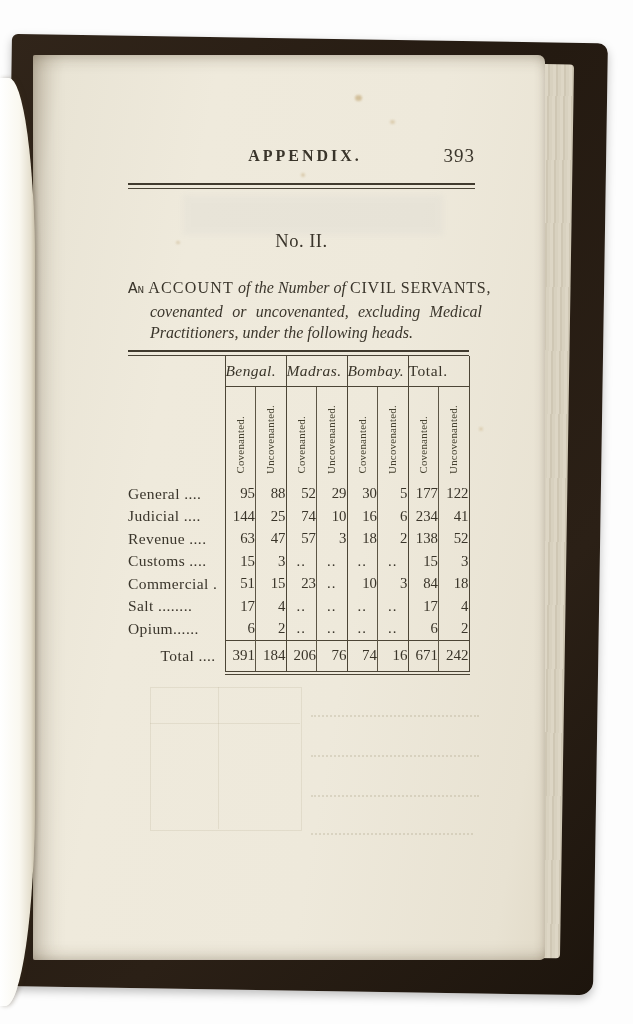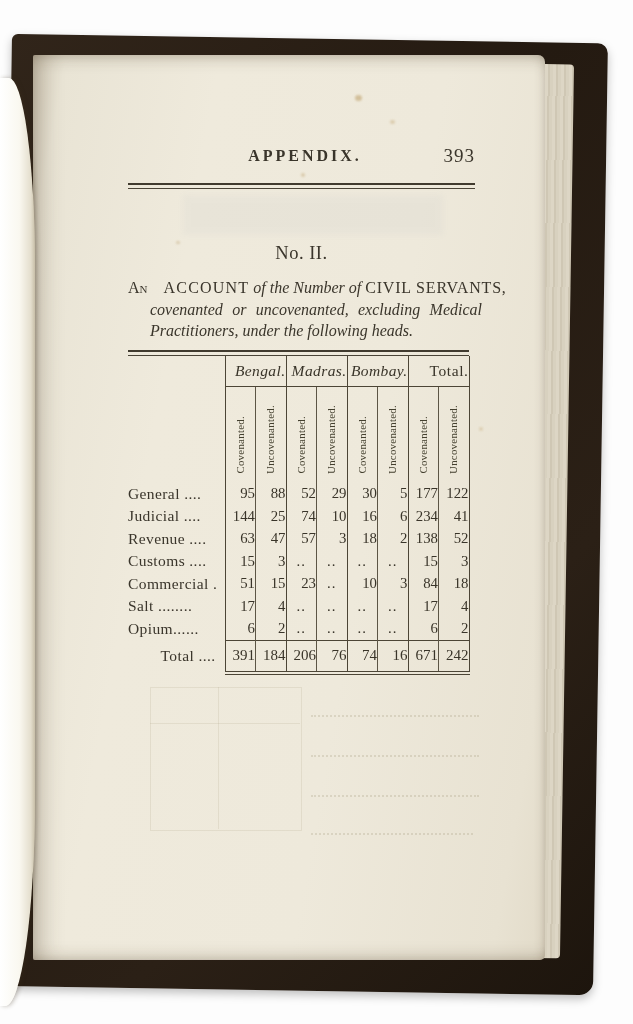--- a/index.html
+++ b/index.html
@@ -28,41 +28,41 @@
   .ghost-box{border:1px solid #9a8f6c;}
   .ghost-vline{border-left:1px solid #9a8f6c;}
   .ghost-hline{border-top:1px solid #9a8f6c;}
   .ghost-dotline{border-bottom:2px dotted #8d8260;opacity:.20;position:absolute;}
   .runhead-row{position:absolute;left:95px;top:92px;width:347px;height:24px;}
   .runhead{position:absolute;left:7px;right:0;text-align:center;font-size:16px;font-weight:700;
            letter-spacing:3px;color:#3a352b;}
   .pagenum{position:absolute;right:0;top:-2px;font-size:19px;color:#3a352b;letter-spacing:1px;}
   .rule-double{border-top:2.4px solid #413b2f;border-bottom:1.1px solid #4a4437;height:2.6px;}
   .rule1{position:absolute;left:95px;top:128px;width:347px;}
-  .section-label{position:absolute;left:95px;top:188px;width:347px;text-align:center;
+  .section-label{position:absolute;left:95px;top:176px;width:347px;text-align:center;
            font-size:18.5px;color:#3a352b;letter-spacing:.5px;}
   .acct-title{position:absolute;left:95px;top:222px;width:354px;font-size:16px;line-height:21.5px;
            color:#3a352b;}
   .acct-line1{white-space:nowrap;}
-  .sc{font-variant:small-caps;}
-  .caps1{letter-spacing:1.2px;margin-left:12px;}
+  .sc{font-variant:small-caps;font-family:Liberation Mono, monospace;}
+  .caps1{letter-spacing:1.2px;}
   .caps2{letter-spacing:.8px;}
   .it{font-style:italic;margin-top:36px;}
   .acct-sub{font-style:italic;padding-left:22px;text-align:justify;}
   
   .tbl-wrap{position:absolute;left:95px;top:295px;width:341px;}
   table.acct{border-collapse:collapse;width:341px;table-layout:fixed;color:#393429;}
   table.acct td,table.acct th{padding:0;font-weight:normal;}
   col.lbl{width:97px;}
   col.num{width:30.5px;}
   .gl{border-left:1.8px solid #4c4536;}
   .tl{border-left:1px solid #5c5545;}
   .gr{border-right:1.8px solid #4c4536;}
   th.grp{height:30px;font-size:15.5px;font-style:italic;letter-spacing:.4px;
-         border-bottom:1.1px solid #4c4536;vertical-align:middle;text-align:right;}
+         border-bottom:1.1px solid #4c4536;vertical-align:middle;text-align:left;}
   th.grp-roman{font-style:normal;letter-spacing:.6px;}
   td.rot{height:96px;vertical-align:bottom;text-align:center;}
   td.rot span{display:inline-block;writing-mode:vertical-rl;transform:rotate(180deg);
          font-size:10.8px;letter-spacing:.3px;line-height:1;padding-top:5px;color:#44402f;}
   td.rowlbl{font-size:15.5px;height:22.5px;letter-spacing:.4px;padding-left:2px;white-space:nowrap;
          vertical-align:middle;color:#3a352b;}
   td.val{font-size:14.8px;text-align:right;padding-right:4px;vertical-align:middle;}
   td.val.c{text-align:center;padding-right:0;letter-spacing:1px;}
   tr.total td{border-top:1.1px solid #4c4536;height:30px;}
   tr.total td.totlbl{border-top:none;font-size:15.5px;text-align:right;padding-right:9px;

